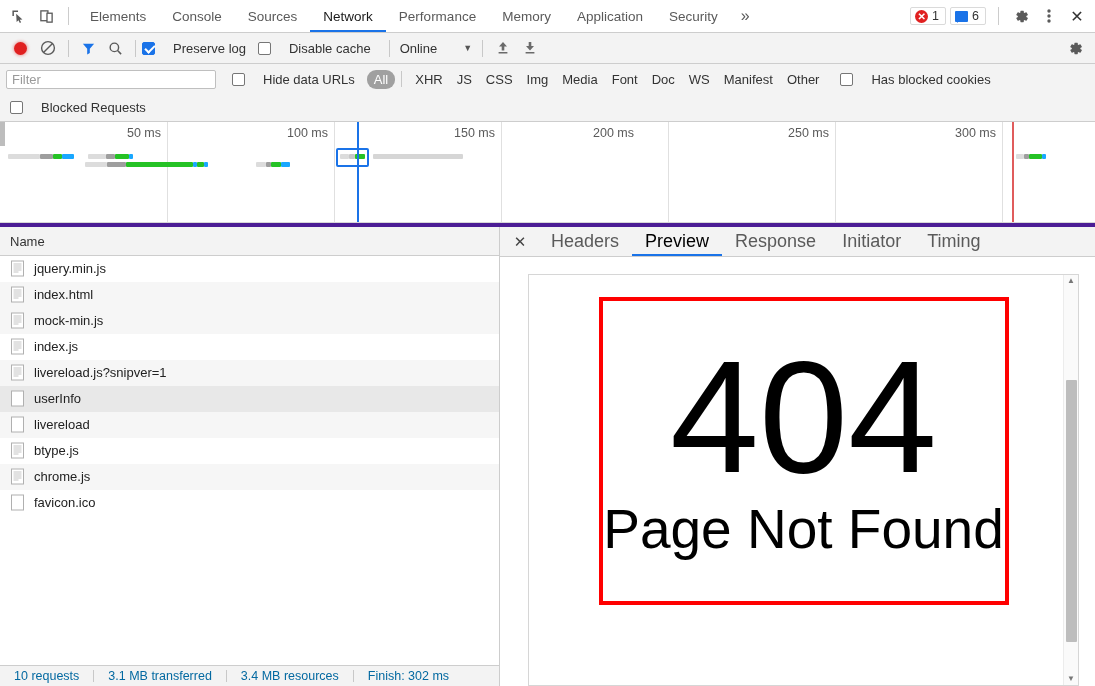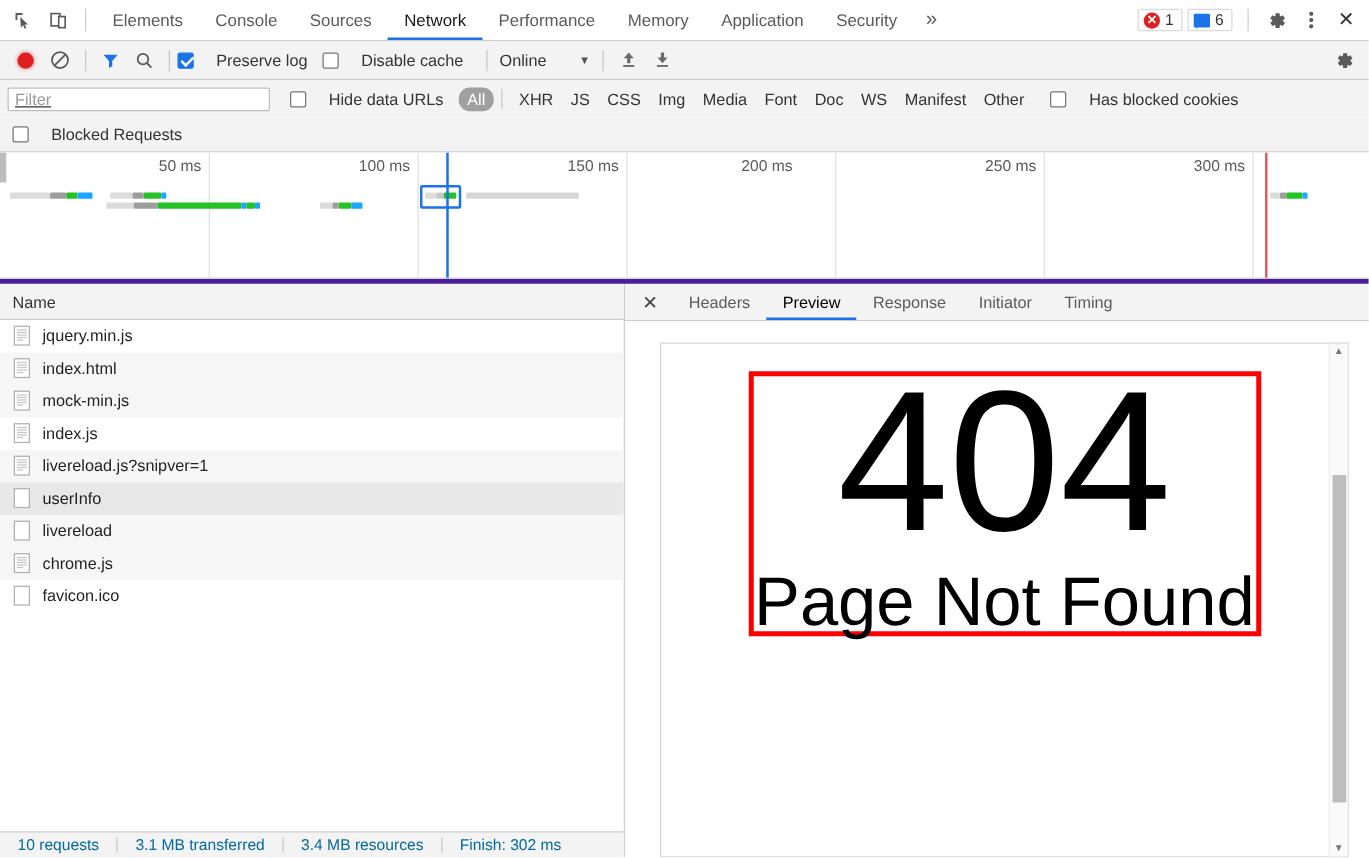--- a/index.html
+++ b/index.html
@@ -111,21 +111,20 @@
     display: flex; align-items: center;
     background: #f3f3f3;
     padding: 0 6px;
   }
   .filter-input {
     width: 210px; height: 19px;
     border: 1px solid #bfbfbf; border-radius: 2px;
     background: #fff; font-size: 13px; color: #333;
     padding: 0 5px; font-family: "Liberation Sans", sans-serif;
     outline: none;
-    text-decoration: underline;
   }
   .filter-input::placeholder { color: #9a9a9a; }
   .ftype {
     font-size: 13px; color: #333; cursor: pointer;
     padding: 2px 7px; border-radius: 9px; white-space: nowrap;
   }
   .ftype.active { background: #a0a0a0; color: #fff; }
   .fsep { width: 1px; height: 16px; background: #c8c8c8; margin: 0 6px; }
 
   
@@ -221,42 +220,42 @@
     background: #f3f3f3;
     border-bottom: 1px solid #cdcdcd;
     padding-left: 8px;
   }
   .dt-close {
     width: 24px; height: 24px; display: flex; align-items: center; justify-content: center;
     font-size: 15px; color: #444; cursor: pointer; margin-right: 6px;
   }
   .dtab {
     padding: 0 13px; height: 29px; display: flex; align-items: center;
-    font-size: 13px; color: #5a5a5a; cursor: pointer; position: relative;
+    font-size: 18px; color: #5a5a5a; cursor: pointer; position: relative;
   }
   .dtab.active { color: #000000; }
   .dtab.active::after {
     content: ""; position: absolute; left: 0; right: 0; bottom: 0;
     height: 2px; background: #1a73e8;
   }
   .preview-area {
     flex: 1; position: relative; background: #fff; overflow: hidden;
     padding: 17px 16px 0 28px;
   }
   .preview-frame {
     width: 100%; height: 100%;
     border: 1px solid #d6d6d6;
     background: #fff;
     display: flex; align-items: flex-start; justify-content: center;
     position: relative;
     padding-top: 22px;
   }
   .error-box {
     border: 4px solid #ff0000;
-    width: 410px; height: 212px;
+    width: 410px; height: 308px;
     display: flex; flex-direction: column;
     align-items: center; justify-content: center;
     background: #fff;
   }
   .err-404 {
     font-size: 160px; line-height: 0.95; color: #000;
     font-family: "Liberation Sans", sans-serif; font-weight: 400;
   }
   .err-msg {
     font-size: 55px; color: #000; margin-top: 4px;
@@ -584,20 +583,35 @@
 
         <div class="req-row odd">
           <span class="ficon">
             <svg width="16" height="17" viewBox="0 0 16 17">
               <rect x="1.5" y="1" width="12" height="15" fill="#fff" stroke="#b0b0b0" stroke-width="1"></rect>
             </svg>
           </span>
           <span>livereload</span>
         </div>
 
+        <div class="req-row">
+          <span class="ficon">
+            <svg width="16" height="17" viewBox="0 0 16 17">
+              <rect x="1.5" y="1" width="12" height="15" fill="#fff" stroke="#b0b0b0" stroke-width="1"></rect>
+              <g fill="#c6c6c6">
+                <rect x="3.5" y="3.5" width="8" height="1"></rect>
+                  <rect x="3.5" y="5.5" width="8" height="1"></rect>
+                <rect x="3.5" y="7.5" width="8" height="1"></rect>
+                  <rect x="3.5" y="9.5" width="8" height="1"></rect>
+                <rect x="3.5" y="11.5" width="5" height="1"></rect>
+              </g>
+            </svg>
+          </span>
+          <span>btype.js</span>
+        </div>
 
         <div class="req-row odd">
           <span class="ficon">
             <svg width="16" height="17" viewBox="0 0 16 17">
               <rect x="1.5" y="1" width="12" height="15" fill="#fff" stroke="#b0b0b0" stroke-width="1"></rect>
               <g fill="#c6c6c6">
                 <rect x="3.5" y="3.5" width="8" height="1"></rect>
                   <rect x="3.5" y="5.5" width="8" height="1"></rect>
                 <rect x="3.5" y="7.5" width="8" height="1"></rect>
                   <rect x="3.5" y="9.5" width="8" height="1"></rect>

